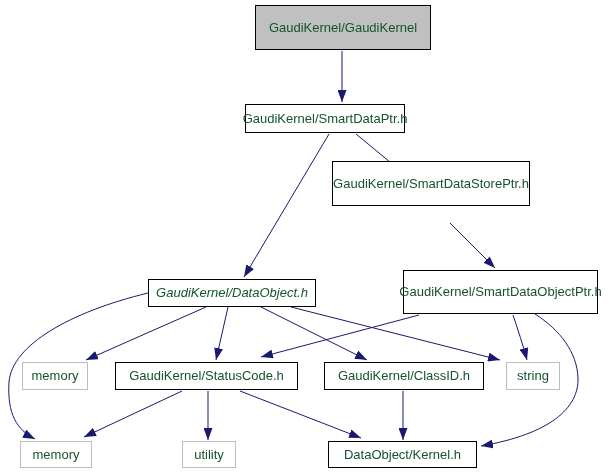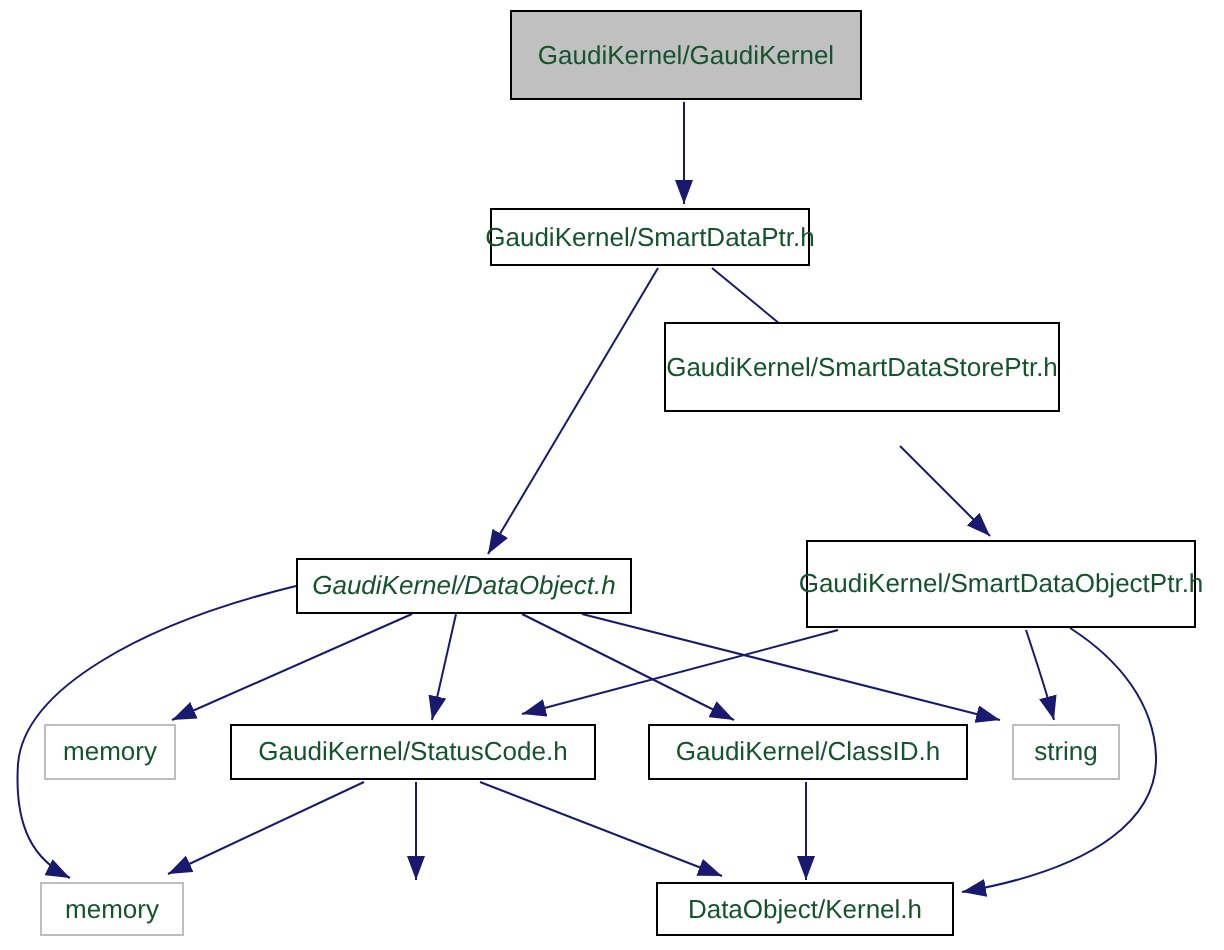--- a/index.html
+++ b/index.html
@@ -93,18 +93,21 @@
   </div>
 
   <div class="node" style="left:324px;top:362px;width:160px;height:28px;">
     <span>GaudiKernel/ClassID.h</span>
   </div>
 
   <div class="node external" style="left:20px;top:441px;width:72px;height:27px;">
     <span>memory</span>
   </div>
 
+  <div class="node external" style="left:182px;top:441px;width:54px;height:27px;">
+    <span>utility</span>
+  </div>
 
   <div class="node" style="left:328px;top:441px;width:149px;height:27px;">
     <span>DataObject/Kernel.h</span>
   </div>
 
 </div>
 
 </body></html>

